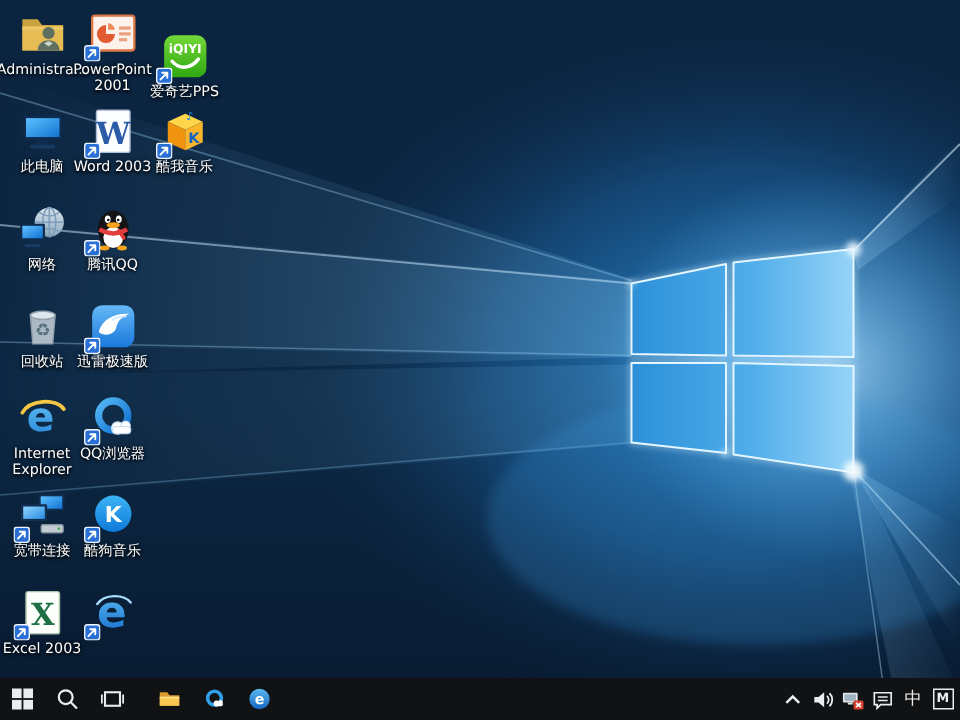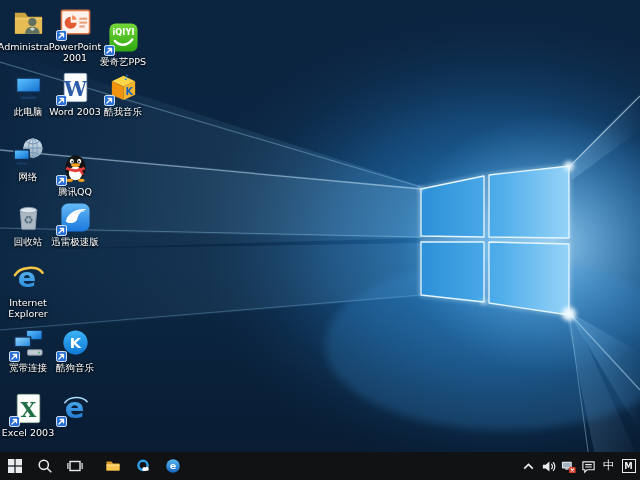--- a/index.html
+++ b/index.html
@@ -242,21 +242,21 @@
     <path d="M11.5 12.5h20M21.5 2.5v20M14.5 5.5c4 3.5 10 3.5 14 0M14.5 19.5c4-3.5 10-3.5 14 0" stroke="#7e9dbb" stroke-width="1.1" fill="none"></path>
     <ellipse cx="21.5" cy="12.5" rx="4.5" ry="10" stroke="#7e9dbb" stroke-width="1.1" fill="none"></ellipse>
     <rect x="1.5" y="13.5" width="17" height="11.5" rx="1" fill="#0f2b4e"></rect>
     <rect x="3" y="15" width="14" height="8.5" fill="url(#gScreen)"></rect>
     <rect x="7.5" y="25" width="5" height="2.4" fill="#0f2b4e"></rect>
     <rect x="4.5" y="27.4" width="11" height="2.2" rx="1" fill="#173a63"></rect>
           </svg>
         </div>
         <div class="dlabel">网络</div>
       </div>
-      <div class="dicon" style="left: 44px; top: 151px;">
+      <div class="dicon" style="left: 44px; top: 136px;">
         <div class="glyph">
           <svg class="main" viewBox="0 0 34 34">
     <ellipse cx="17" cy="17.5" rx="10.5" ry="13" fill="#141414"></ellipse>
     <ellipse cx="17" cy="23" rx="6.8" ry="7.2" fill="#fff"></ellipse>
     <ellipse cx="13.2" cy="10.5" rx="2" ry="2.6" fill="#fff"></ellipse>
     <ellipse cx="20.8" cy="10.5" rx="2" ry="2.6" fill="#fff"></ellipse>
     <circle cx="13.6" cy="11" r="0.9" fill="#111"></circle>
             <circle cx="20.4" cy="11" r="0.9" fill="#111"></circle>
     <ellipse cx="17" cy="14.5" rx="4.6" ry="2" fill="#f6a21d"></ellipse>
     <path d="M7.5 17.5q9.5 5.5 19 0" stroke="#e23d3d" stroke-width="3" fill="none"></path>
@@ -298,20 +298,37 @@
       </div>
       <div class="dicon" style="left: -3px; top: 262px;">
         <div class="glyph">
           <svg class="main" viewBox="0 0 34 34">
     <text x="15.5" y="26" font-size="28" font-weight="bold" text-anchor="middle" fill="url(#gIE)" font-family="DejaVu Sans,sans-serif">e</text>
     <path d="M3 13.5C8 4.5 26 3.5 31.5 11" stroke="#f6c644" stroke-width="2.6" fill="none" stroke-linecap="round"></path>
           </svg>
         </div>
         <div class="dlabel">Internet Explorer</div>
       </div>
+      <div class="dicon" style="left: 44px; top: 262px;">
+        <div class="glyph">
+          <svg class="main" viewBox="0 0 34 34">
+    <circle cx="17" cy="15.5" r="10" fill="none" stroke="url(#gQB)" stroke-width="5"></circle>
+    <g fill="#fff" stroke="#c3ddf2" stroke-width="0.8">
+      <circle cx="20" cy="24" r="4.2"></circle>
+              <circle cx="25.5" cy="22.5" r="3.2"></circle>
+      <rect x="16.5" y="23" width="12.5" height="5" rx="2.4"></rect>
+            </g>
+          </svg>
+          <svg class="badge" viewBox="0 0 12 12">
+  <rect x="0.5" y="0.5" width="11" height="11" rx="2" fill="#2a6fd6" stroke="#f2f7fd"></rect>
+  <path d="M3.2 8.8L7.6 4.4M4.6 3.8h3.6v3.6" stroke="#fff" stroke-width="1.4" fill="none" stroke-linecap="round" stroke-linejoin="round"></path>
+          </svg>
+        </div>
+        <div class="dlabel">QQ浏览器</div>
+      </div>
       <div class="dicon" style="left: -3px; top: 327px;">
         <div class="glyph">
           <svg class="main" viewBox="0 0 34 34">
     <rect x="14" y="2.5" width="18" height="11.5" rx="1" fill="#0f2b4e"></rect>
     <rect x="15.6" y="4" width="14.8" height="8.5" fill="url(#gScreen)"></rect>
     <rect x="2" y="9.5" width="18" height="11.5" rx="1" fill="#132f52"></rect>
     <rect x="3.6" y="11" width="14.8" height="8.5" fill="url(#gScreen2)"></rect>
     <rect x="16" y="23.5" width="15" height="5.5" rx="1.2" fill="#c3ccd3" stroke="#8a98a3"></rect>
     <circle cx="28" cy="26.2" r="1" fill="#49b04f"></circle>
           </svg>

